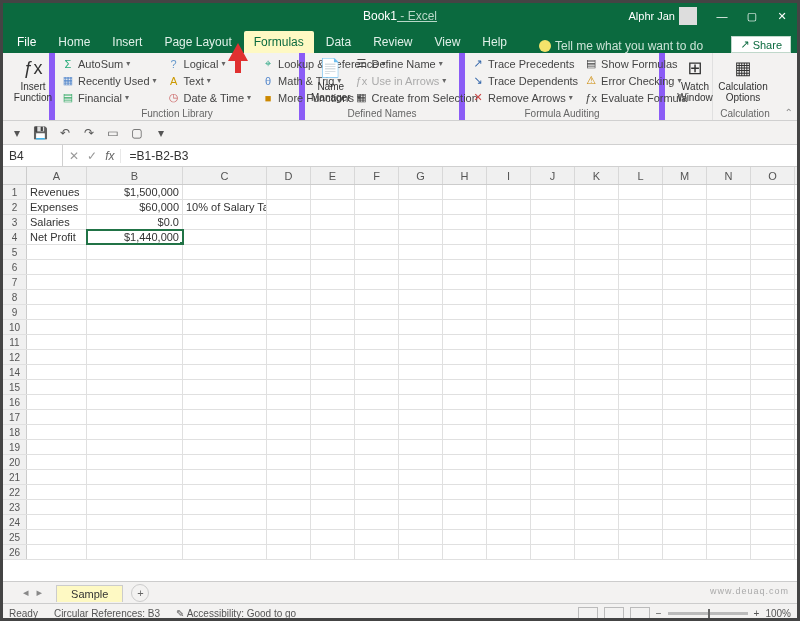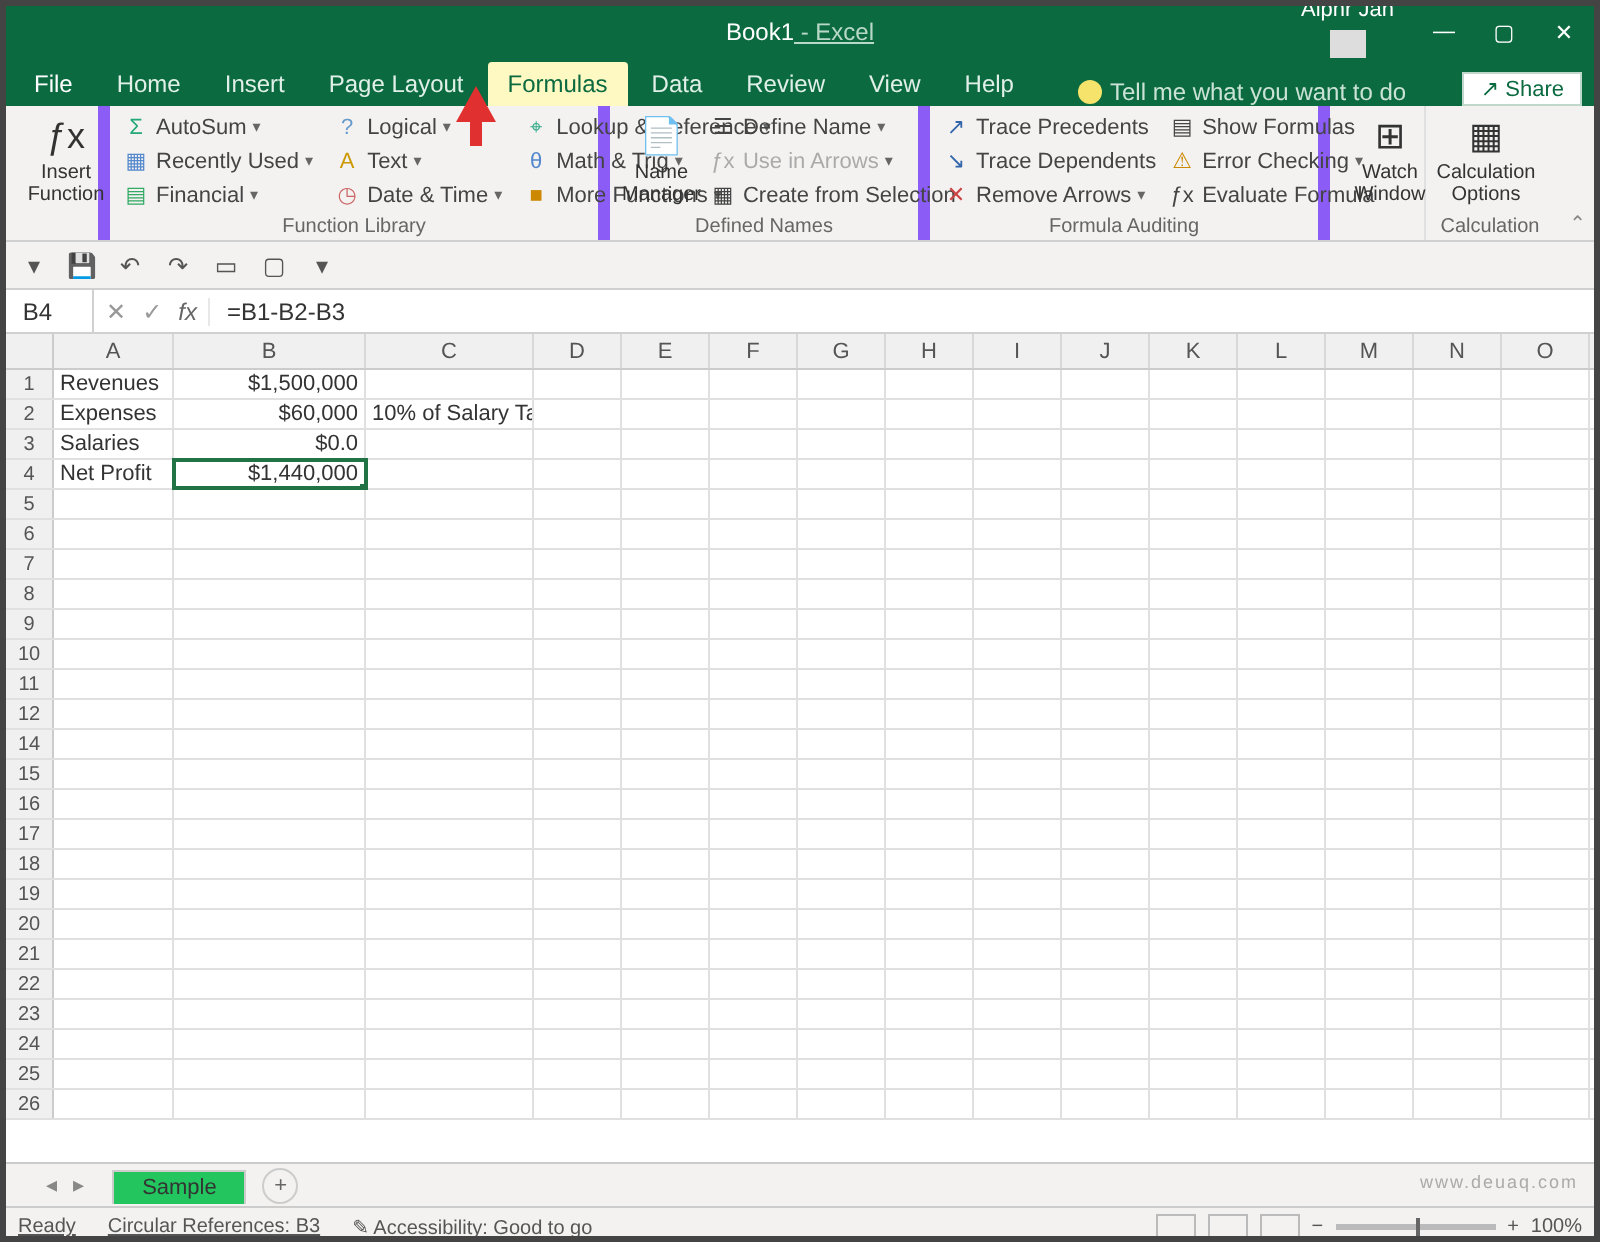--- a/index.html
+++ b/index.html
@@ -2,21 +2,21 @@
 <html><head>
 <meta charset="utf-8">
 <style>
   * { box-sizing: border-box; margin: 0; padding: 0; }
   body { font-family: "Segoe UI", Arial, sans-serif; font-size: 12px; background: #fff; color: #333; width: 800px; height: 621px; overflow: hidden; position: relative; border: 3px solid #444; }
   
   
   .titlebar { background: #0b6a3f; color: #fff; height: 26px; display: flex; align-items: center; position: relative; }
   .titlebar .title { position: absolute; left: 50%; transform: translateX(-50%); font-size: 12px; }
   .titlebar .title .dim { color: #b8d8c8; text-decoration: underline; }
-  .titlebar .user { position: absolute; right: 100px; display: flex; align-items: center; gap: 4px; font-size: 11px; flex-direction: column; }
+  .titlebar .user { position: absolute; right: 100px; display: flex; align-items: center; gap: 4px; font-size: 11px; }
   .titlebar .avatar { width: 18px; height: 18px; background: #ddd; display: inline-block; }
   .titlebar .winbtns { position: absolute; right: 0; display: flex; }
   .titlebar .winbtn { width: 30px; height: 26px; display: flex; align-items: center; justify-content: center; color: #fff; font-size: 11px; }
 
   
   .tabs { background: #0b6a3f; height: 24px; display: flex; align-items: flex-end; padding: 0 4px; gap: 2px; color: #fff; position:relative;}
   .tab { padding: 4px 10px; font-size: 12px; cursor: pointer; color: #e0f0e8; }
   .tab.file { background: #0b6a3f; color: #fff; font-weight: 500; }
   .tab.active { background: #fef9c3; color: #0b6a3f; border-top-left-radius: 2px; border-top-right-radius: 2px; }
   .tellme { flex: 0 0 auto; margin-left: 20px; color: #cbe3d6; font-size: 12px; display:flex; align-items:center; gap:4px;}
@@ -35,21 +35,21 @@
   .collapse { position:absolute; right:4px; bottom:2px; font-size:10px; color:#888;}
 
   .red-arrow { position: absolute; left: 225px; top: 40px; z-index: 100; pointer-events:none;}
 
   
   .qat { background: #f3f2f1; height: 24px; border-bottom: 1px solid #d0d0d0; display: flex; align-items: center; padding: 0 6px; gap: 8px; color: #555; }
   .qat .qbtn { width:16px; height:16px; display:flex; align-items:center; justify-content:center; cursor:pointer; font-size:12px;}
 
   
   .fbar { height: 22px; border-bottom: 1px solid #d0d0d0; display: flex; align-items: center; font-size: 12px; }
-  .namebox { width: 44px; border-right: 1px solid #d0d0d0; padding: 2px 20px; height:100%; display:flex; align-items:center;justify-content:flex-end;}
+  .namebox { width: 60px; border-right: 1px solid #d0d0d0; padding: 2px 6px; height:100%; display:flex; align-items:center;}
   .fbtns { display: flex; align-items: center; padding: 0 6px; gap: 8px; color: #999; border-right: 1px solid #e8e8e8;}
   .fbtns span {cursor:pointer;}
   .fx { font-style: italic; color: #666; }
   .finput { flex: 1; padding: 2px 8px; color: #333; }
 
   
   .grid-wrap { position: relative; height: 414px; overflow: hidden; }
   .grid { position: relative; }
   .colhdrs { display: flex; height: 18px; background: #f0f0f0; border-bottom: 1px solid #ccc; }
   .cornercell { width: 24px; border-right: 1px solid #ccc; background: #f0f0f0; }
@@ -60,25 +60,25 @@
   .row { display: flex; height: 15px; border-bottom: 1px solid #e0e0e0; }
   .rowhdr { width: 24px; border-right: 1px solid #ccc; background: #f0f0f0; text-align: center; font-size: 10px; color: #555; display:flex; align-items:center; justify-content:center; cursor:pointer;}
   .cell { border-right: 1px solid #e0e0e0; padding: 0 3px; font-size: 11px; display:flex; align-items:center; overflow:hidden; white-space:nowrap;}
   .cell.right { justify-content: flex-end; }
   .cell.selected { outline: 2px solid #217346; outline-offset: -1px; position:relative; z-index:2;}
   .cell.selected::after { content:''; position:absolute; right:-3px; bottom:-3px; width:5px; height:5px; background:#217346;}
 
   
   .sheet-tabs { height: 22px; background: #f3f2f1; border-top: 1px solid #ccc; display: flex; align-items: center; font-size: 11px; padding-left: 20px; gap:4px;}
   .sheet-nav { display:flex; gap:8px; color:#888; margin-right:10px;}
-  .sheet-tab { background: #22c55e; border: 1px solid #ccc; border-bottom: none; padding: 2px 14px; position:relative; top:1px; cursor:pointer;}
+  .sheet-tab { background: #fef9c3; border: 1px solid #ccc; border-bottom: none; padding: 2px 14px; position:relative; top:1px; cursor:pointer;}
   .sheet-add { width:18px; height:18px; border:1px solid #ccc; border-radius:50%; display:flex; align-items:center; justify-content:center; color:#666; cursor:pointer; margin-left:4px;}
   
   .statusbar { height: 20px; background: #f3f2f1; border-top: 1px solid #ccc; display: flex; align-items: center; font-size: 10px; color: #555; padding: 0 6px; justify-content: space-between;}
-  .statusbar .left { display:flex; gap:16px; align-items:center;text-decoration:underline;}
+  .statusbar .left { display:flex; gap:16px; align-items:center;}
   .statusbar .right { display:flex; gap:6px; align-items:center;}
   .viewbtn { width:20px; height:14px; border:1px solid #bbb; cursor:pointer;}
   .zoom-slider { width:80px; height:3px; background:#bbb; position:relative;}
   .zoom-slider::before{content:'';position:absolute;left:40px;top:-3px;width:2px;height:9px;background:#666;}
   .watermark {position:absolute; right:8px; bottom:22px; font-size:9px; color:#aaa; letter-spacing:1px;}
 </style>
 </head>
 <body>
 
 <div class="titlebar">

